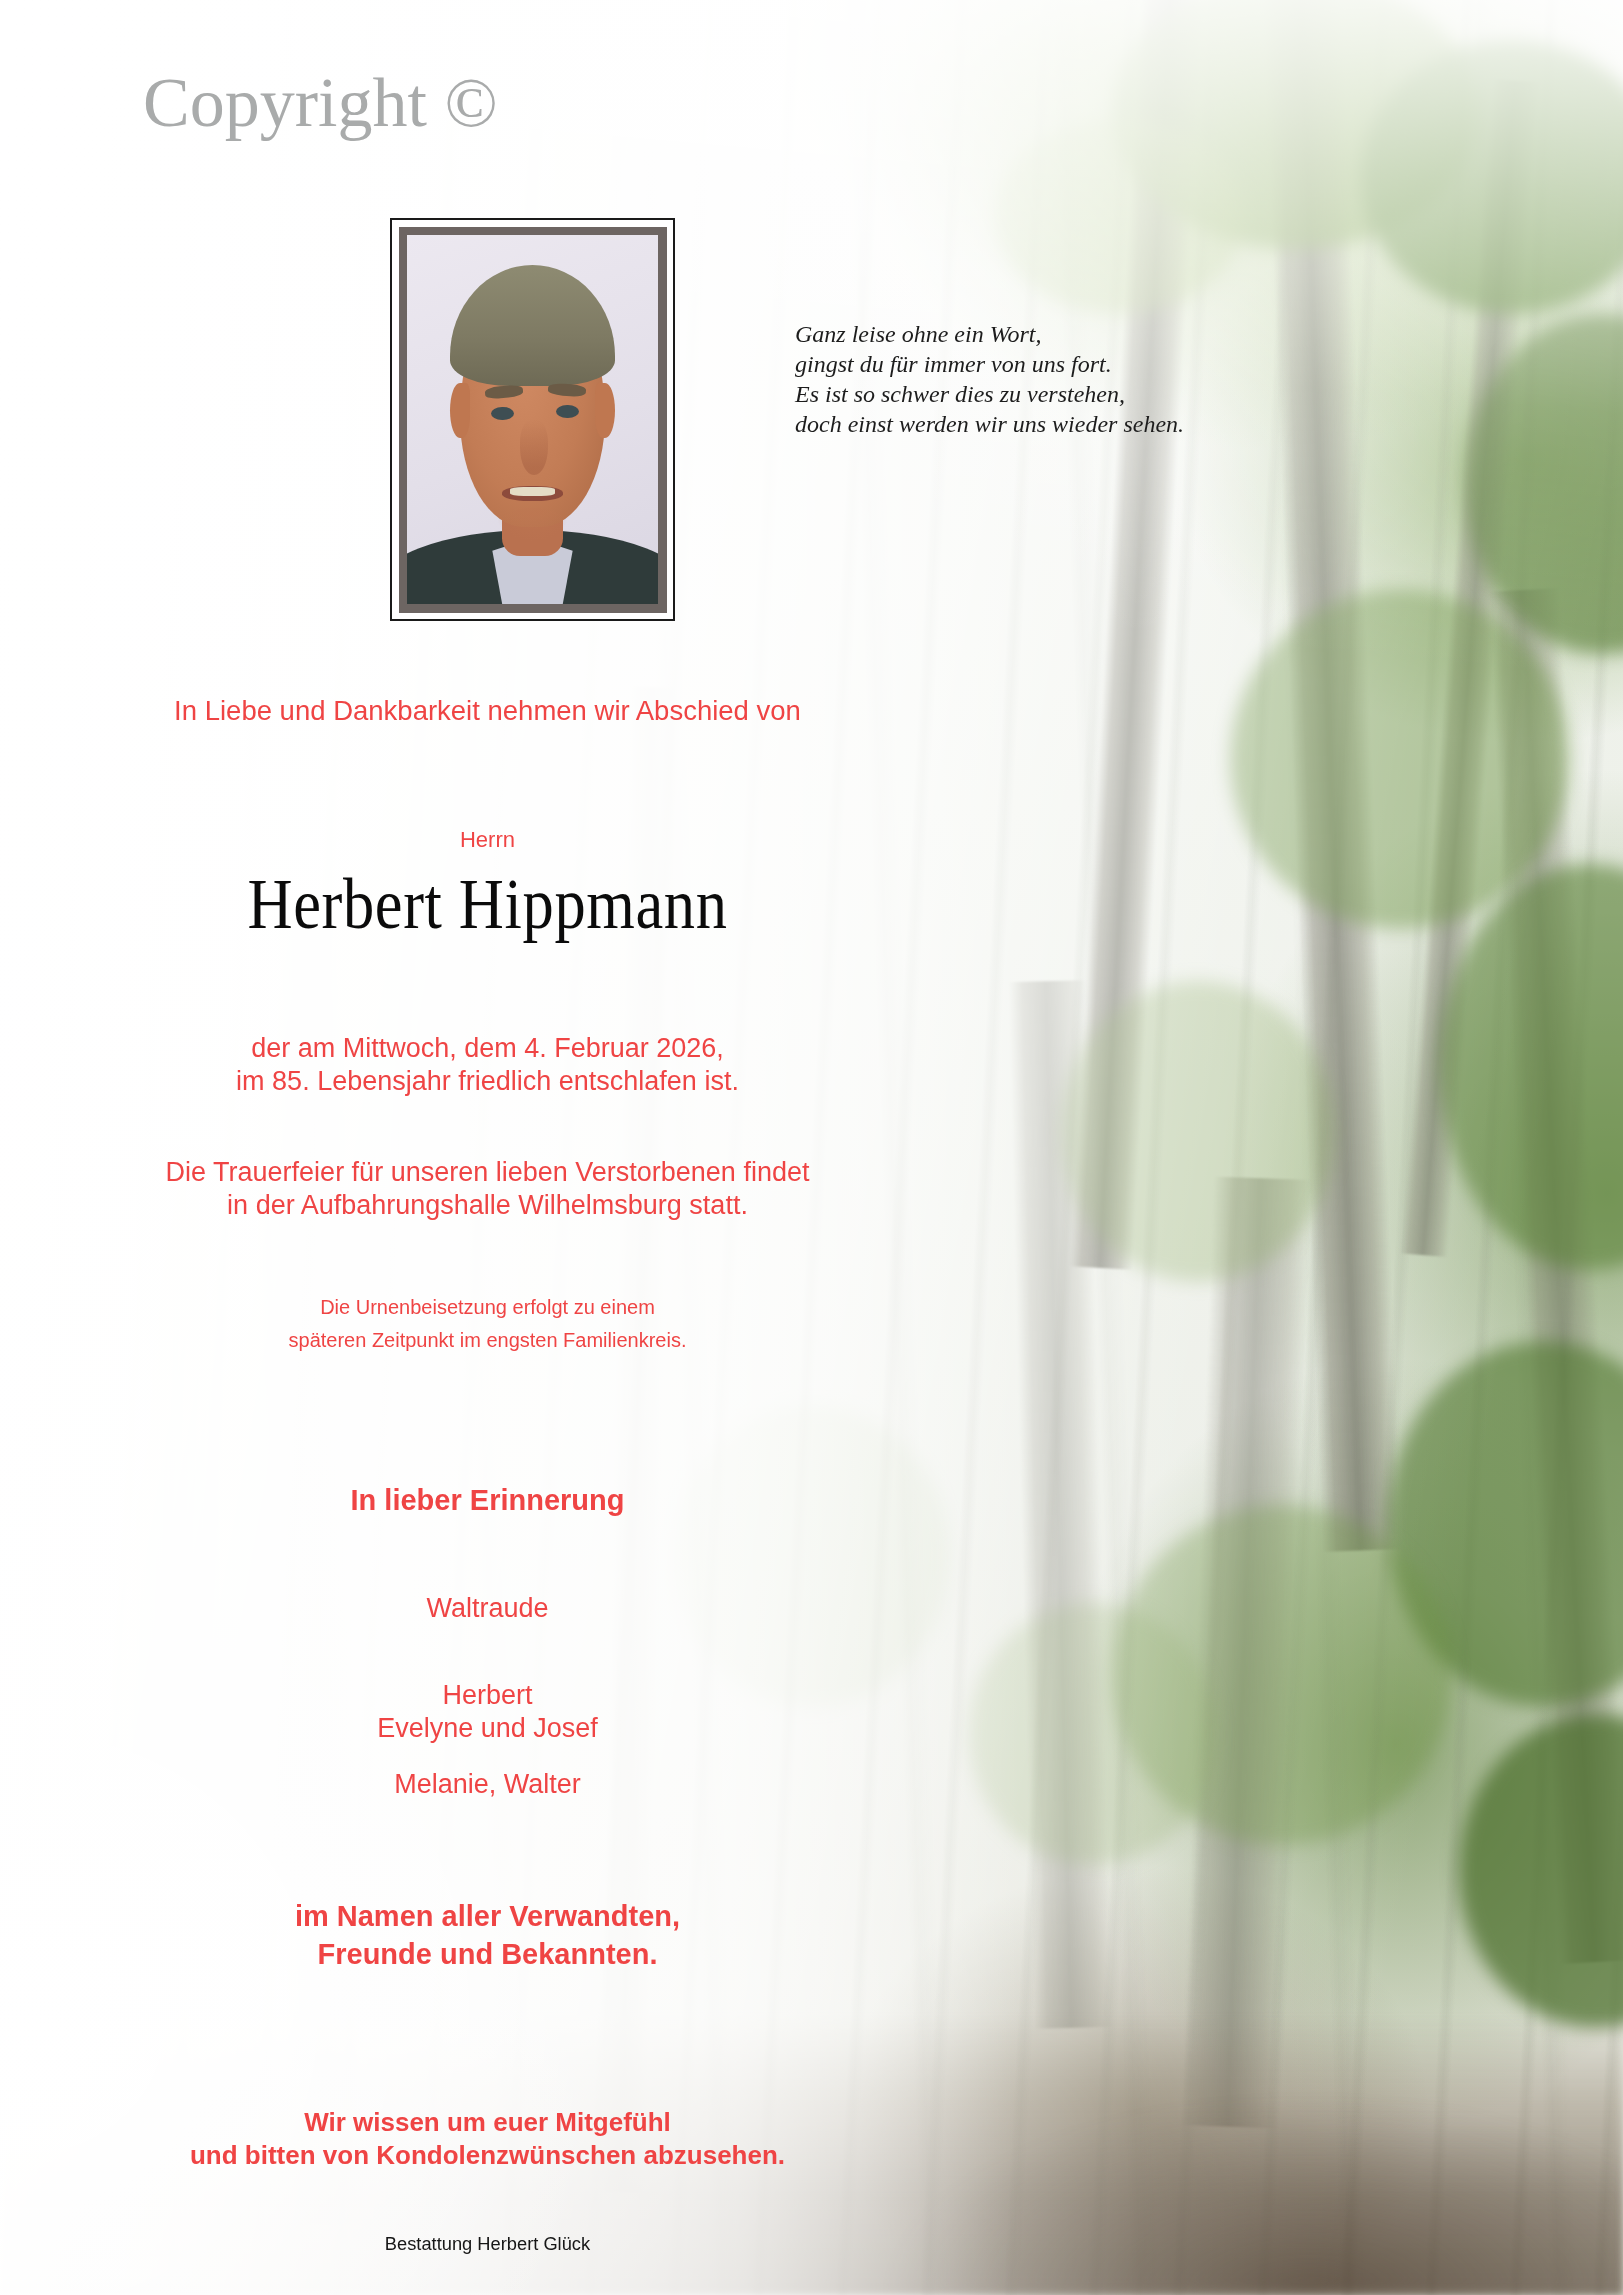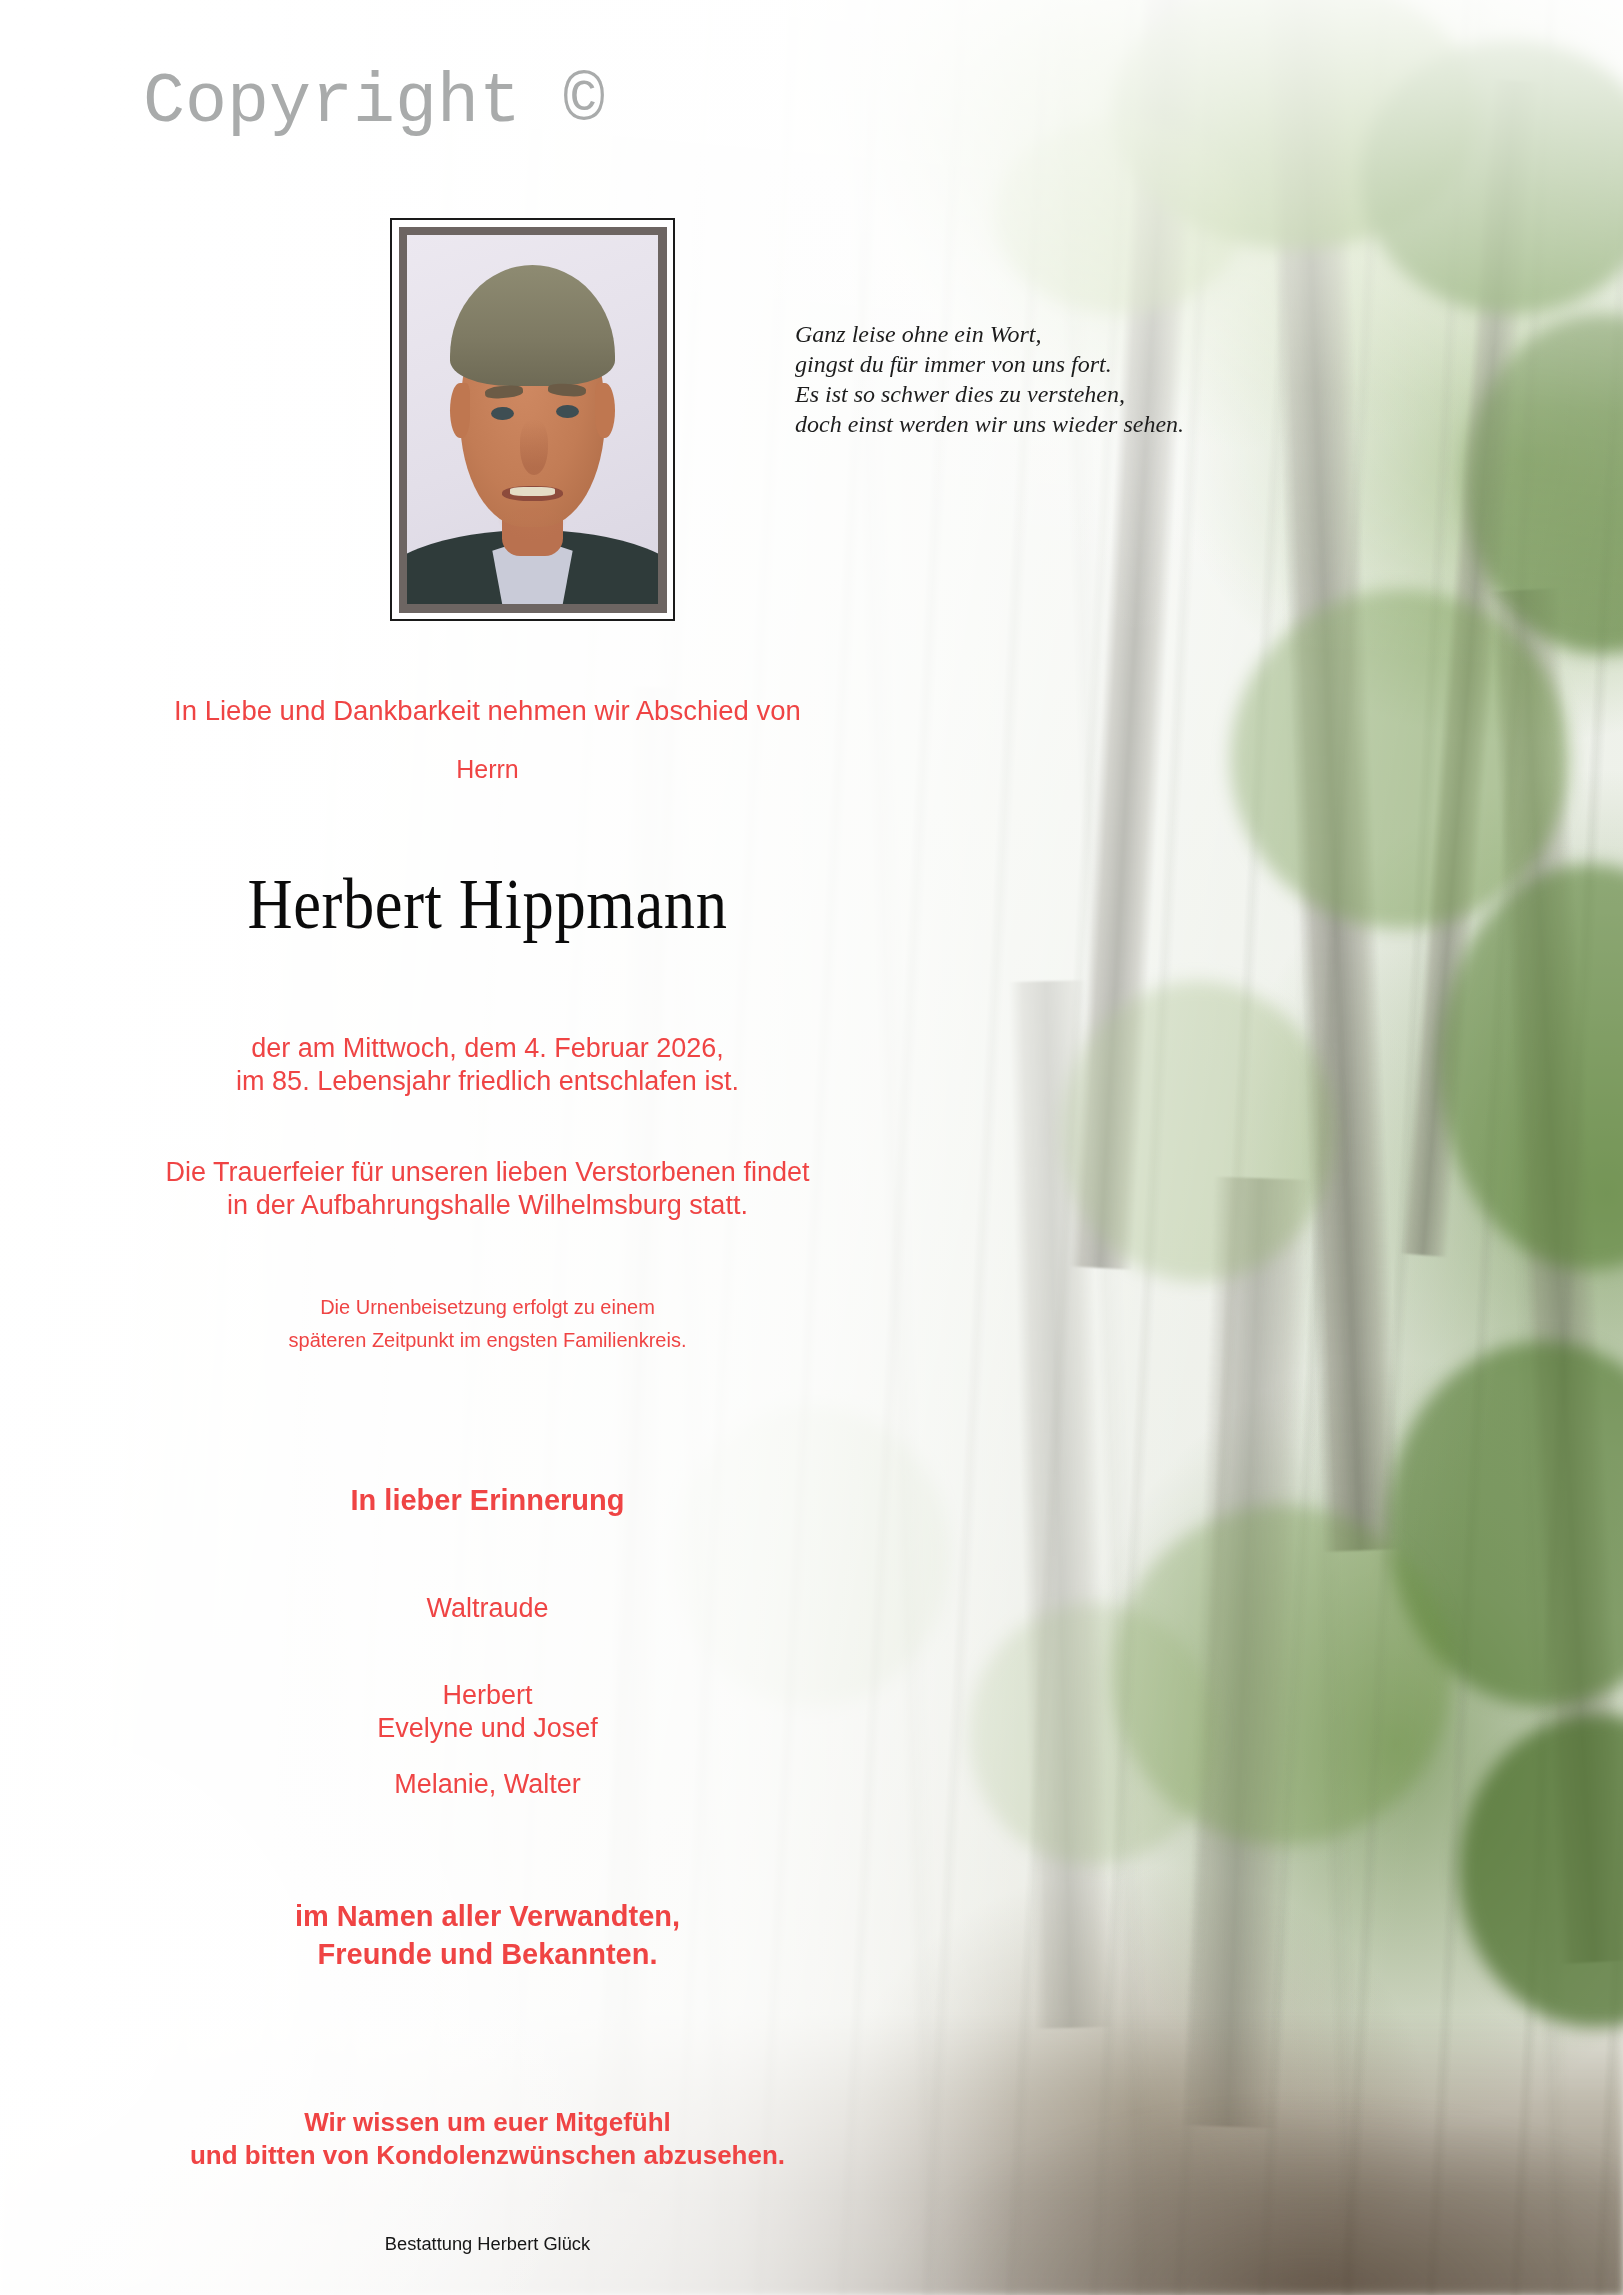--- a/index.html
+++ b/index.html
@@ -163,21 +163,21 @@
     inset: 0;
   }
 
   .watermark {
     position: absolute;
     left: 143px;
     top: 63px;
     font-size: 70px;
     letter-spacing: 0px;
     color: #a9abab;
-    font-family: Liberation Mono, monospace;
+    font-family: Liberation Serif, serif;
     font-weight: 400;
     white-space: nowrap;
   }
 
   
   .portrait-frame {
     position: absolute;
     left: 390px;
     top: 218px;
     width: 285px;
@@ -282,21 +282,21 @@
   .col {
     position: absolute;
     left: 0;
     width: 975px;
     text-align: center;
     color: #ef4444;
   }
   .t-line { white-space: nowrap; }
 
   .intro     { top: 693px;  font-size: 27.5px; line-height: 35px; }
-  .salut     { top: 752px;  font-size: 25px; line-height: 35px; }
+  .salut     { top: 822px;  font-size: 22px; line-height: 35px; }
 
   .fullname {
     top: 864px;
     font-family: "Liberation Serif", serif;
     font-size: 71px;
     line-height: 81px;
     letter-spacing: 0.7px;
     color: #0b0b0b;
     transform: scaleX(0.88);
     transform-origin: 50% 50%;

